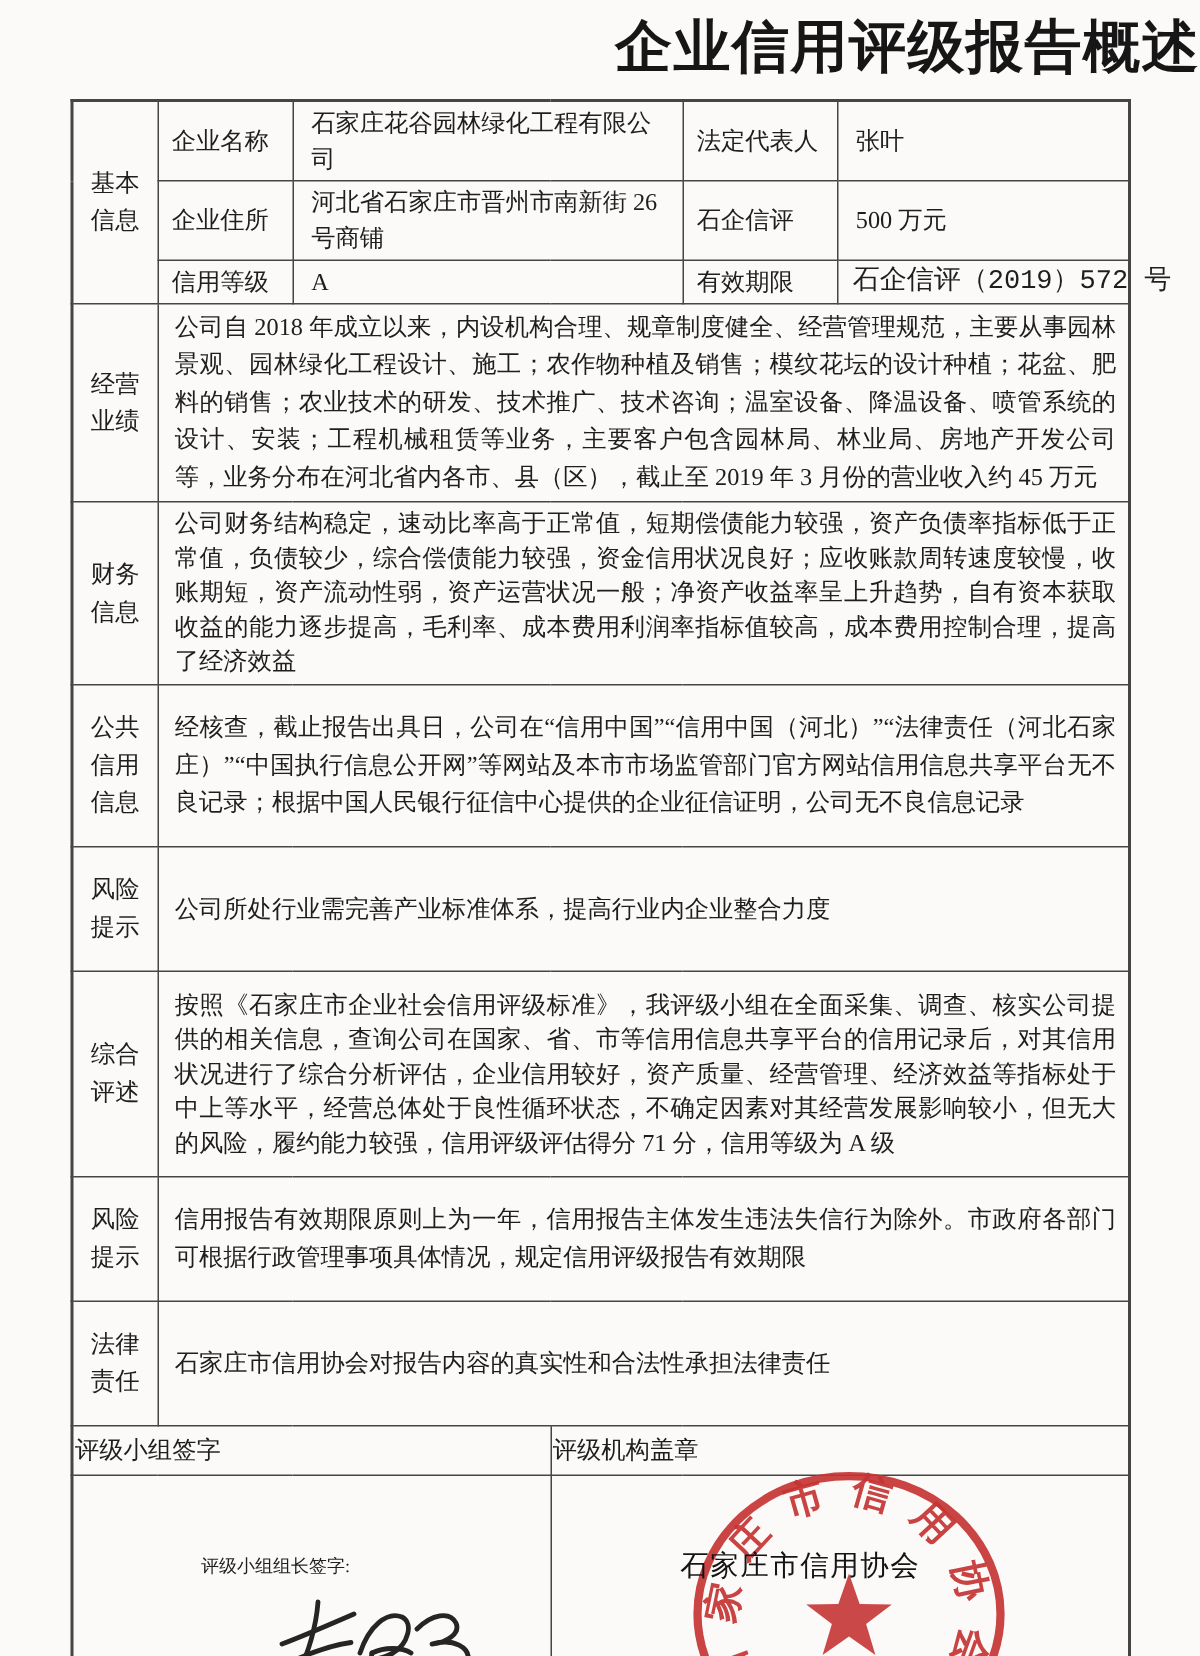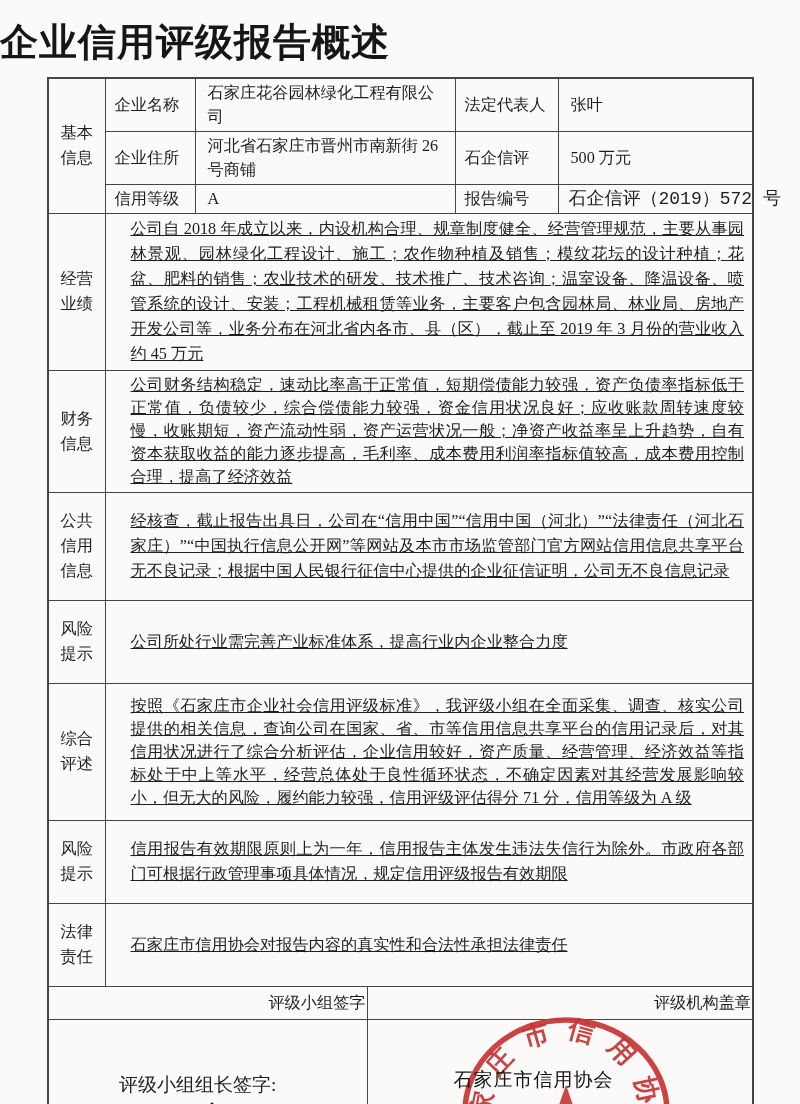--- a/index.html
+++ b/index.html
@@ -6,22 +6,22 @@
   body{
     width:800px;height:1104px;
     background:#fbfaf8;
     font-family:"Liberation Serif","DejaVu Serif",serif;
     color:#1e1e1e;
     overflow:hidden;
   }
   .page{position:relative;width:800px;height:1104px;}
   .title{
     margin:0;
-    padding-top:17px;
-    text-align:left;
+    padding-top:6px;
+    text-align:right;
     font-size:38px;
     font-weight:700;
     letter-spacing:1px;
     color:#161616;
   }
   table.report{
     margin:9px 0 0 47px;
     border-collapse:collapse;
     table-layout:fixed;
     width:705px;
@@ -44,39 +44,38 @@
     padding:0 4px 0 9px;
     font-size:16px;
   }
   td.val{
     padding:2px 8px 2px 12px;
     line-height:24px;
     font-size:16px;
   }
   td.val.sm{white-space:nowrap;font-size:18px;padding-left:10px;font-family:Liberation Mono, monospace;}
   td.longtext{
-    padding:3px 8px 3px 25px;
+    padding:3px 8px 3px 11px;
     line-height:25px;
     text-align:justify;
     text-justify:inter-ideograph;
-    text-decoration:underline;
   }
   td.longtext.tight{line-height:23px;}
   td.sighead{
-    text-align:right;
+    text-align:left;
     font-size:16.5px;
     height:30px;
   }
   td.sigbody{
     position:relative;
     height:202px;
     padding:0;
     vertical-align:top;
   }
-  .leader-label{position:absolute;left:70px;top:52px;font-size:19px;}
+  .leader-label{position:absolute;left:85px;top:52px;font-size:12px;}
   .sig-svg{position:absolute;left:133px;top:78px;}
   .sig-date{position:absolute;font-size:16.5px;letter-spacing:1px;white-space:nowrap;}
   .sig-date.left{left:150px;top:168px;}
   .sig-date.right{left:219px;top:168px;}
   .seal-svg{position:absolute;left:92px;top:-6px;overflow:visible;}
   .seal-org{
     position:absolute;left:86px;top:47px;
     font-size:19px;letter-spacing:1px;color:#141414;
     white-space:nowrap;
   }
@@ -108,21 +107,21 @@
     </tr>
     <tr style="height:52px">
       <td class="sublabel">企业住所</td>
       <td class="val" colspan="2">河北省石家庄市晋州市南新街 26 号商铺</td>
       <td class="sublabel">石企信评</td>
       <td class="val">500 万元</td>
     </tr>
     <tr style="height:28px">
       <td class="sublabel">信用等级</td>
       <td class="val" colspan="2">A</td>
-      <td class="sublabel">报告编号</td>
+      <td class="sublabel">有效期限</td>
       <td class="val sm">石企信评（2019）572 号</td>
     </tr>
 
     <tr style="height:130px">
       <td class="seclabel">经营业绩</td>
       <td class="longtext" colspan="5">公司自 2018 年成立以来，内设机构合理、规章制度健全、经营管理规范，主要从事园林景观、园林绿化工程设计、施工；农作物种植及销售；模纹花坛的设计种植；花盆、肥料的销售；农业技术的研发、技术推广、技术咨询；温室设备、降温设备、喷管系统的设计、安装；工程机械租赁等业务，主要客户包含园林局、林业局、房地产开发公司等，业务分布在河北省内各市、县（区），截止至 2019 年 3 月份的营业收入约 45 万元</td>
     </tr>
 
     <tr style="height:118px">
       <td class="seclabel">财务信息</td>

